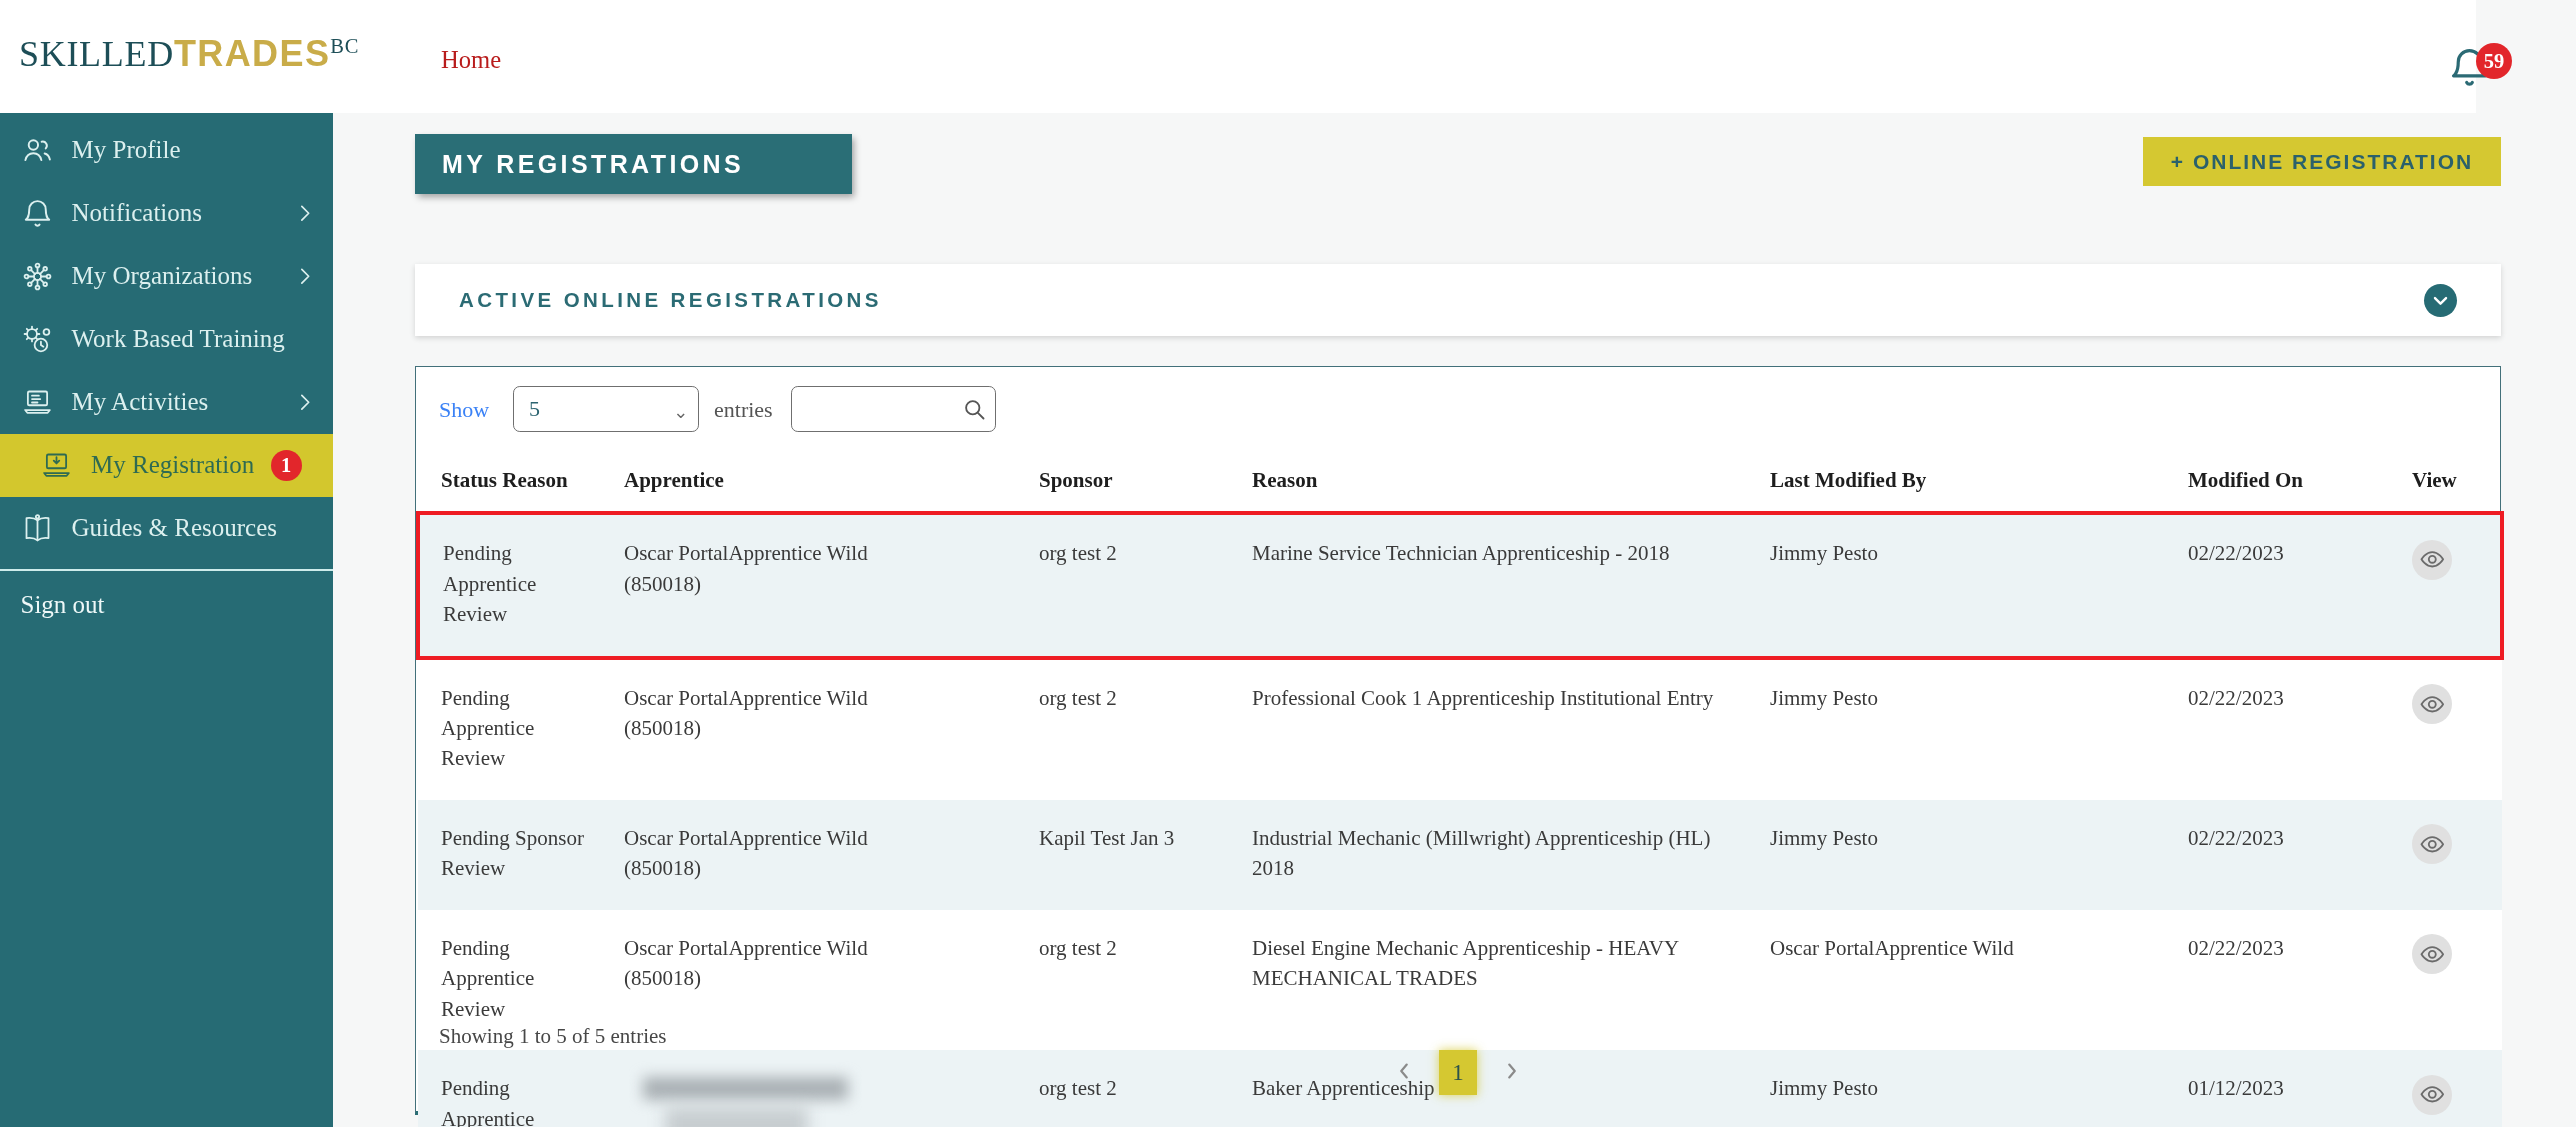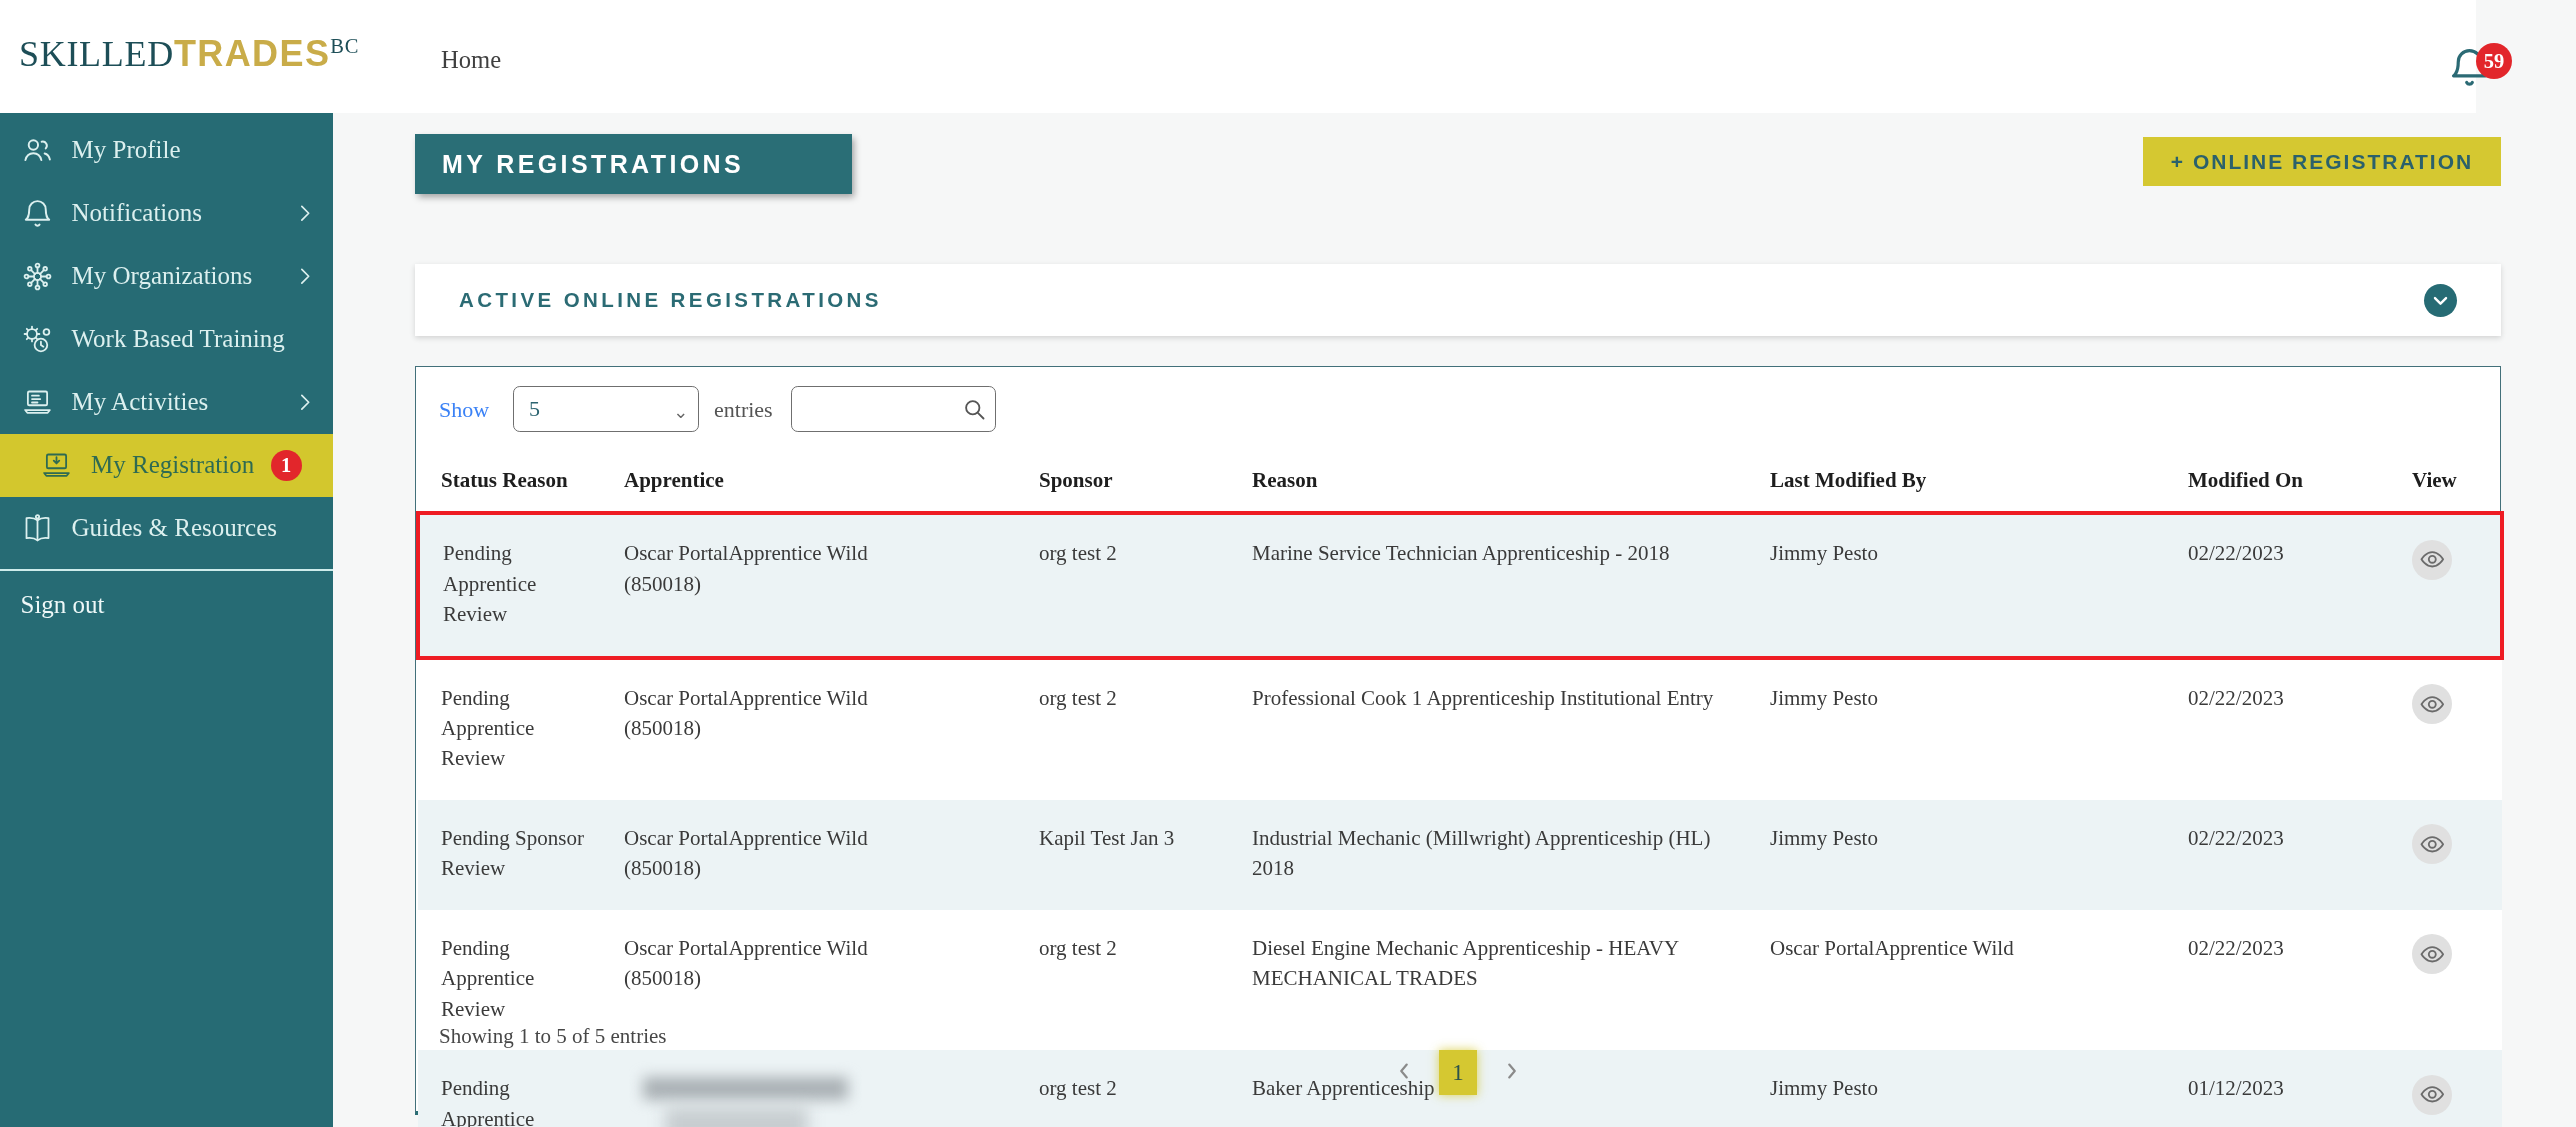--- a/index.html
+++ b/index.html
@@ -10,21 +10,21 @@
     font-family:"Liberation Serif", serif;
     overflow:hidden;
   }
 
   
   .topbar { position:absolute; left:0; top:0; width:2476px; height:113px; background:#ffffff; }
   .logo { position:absolute; left:19px; top:33px; font-size:36px; letter-spacing:0.7px; white-space:nowrap; }
   .logo .skilled { color:#1d4e57; font-family:"Liberation Serif", serif; }
   .logo .trades  { color:#c9ac49; font-family:"Liberation Sans", sans-serif; font-weight:700; letter-spacing:1.4px; }
   .logo .bc { color:#1d4e57; font-size:20.5px; vertical-align:super; font-family:"Liberation Serif", serif; }
-  .breadcrumb { position:absolute; left:441px; top:46px; font-size:24.6px; color:#404040; }
+  .breadcrumb { position:absolute; left:441px; top:46px; font-size:24.6px; color:#b91c1c; }
   .bell-wrap { position:absolute; left:2443px; top:27px; width:82px; height:75px; }
   .bell-wrap svg { position:absolute; left:4.1px; top:18px; width:45px; height:45px; color:#2b6a74; }
   .bell-badge {
     position:absolute; left:33px; top:16px; width:36px; height:36px; border-radius:50%;
     background:#e2262b; color:#ffffff; font-size:20.5px; font-weight:700;
     display:flex; align-items:center; justify-content:center; font-family:"Liberation Serif", serif;
   }
 
   
   .sidebar { position:absolute; left:0; top:113px; width:333px; height:1120px; background:#266b74; padding-top:5.5px; }

